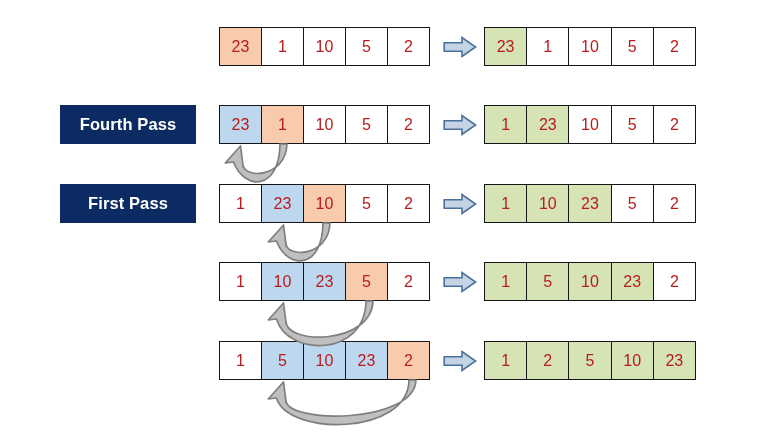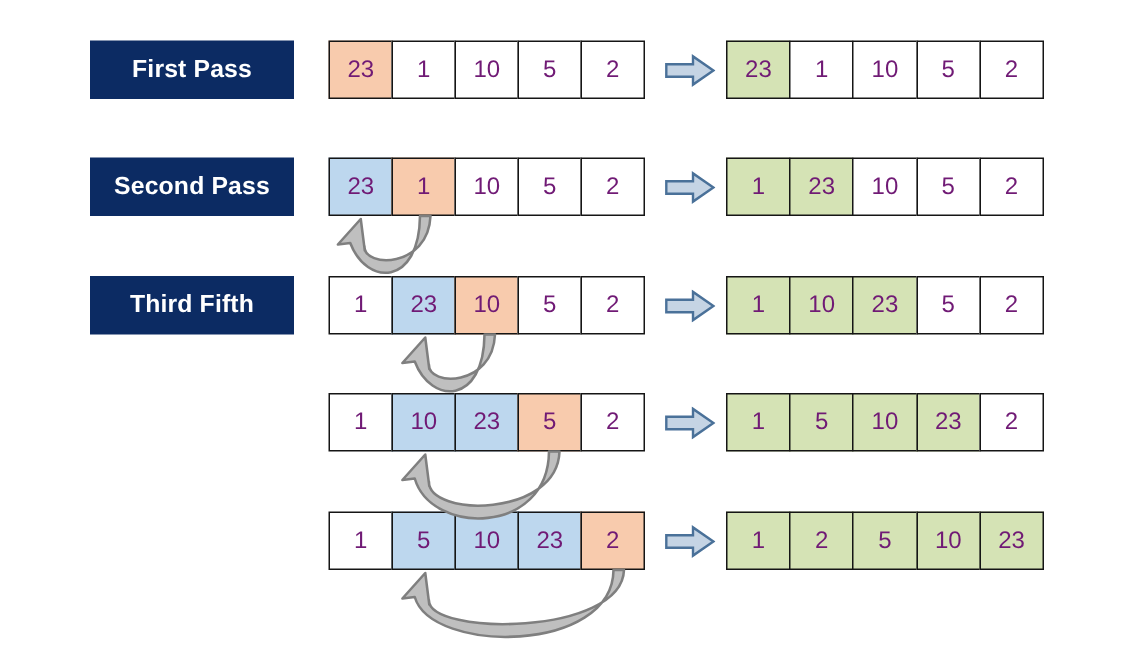--- a/index.html
+++ b/index.html
@@ -61,21 +61,21 @@
   .cell {
     width: 43px;
     height: 39px;
     box-sizing: border-box;
     border: 1px solid #151515;
     margin-left: -1px;
     display: flex;
     align-items: center;
     justify-content: center;
     font-size: 16px;
-    color: #701a75;
+    color: #b91c1c;
     background: #ffffff;
   }
   .array.right .cell { width: 43.2px; }
   .cell:first-child { margin-left: 0; }
 
   .cell.hl-orange { background: #F8CBAD; }
   .cell.hl-blue   { background: #BDD7EE; }
   .cell.hl-green  { background: #D5E3B5; }
   .cell.hl-none   { background: #ffffff; }
 
@@ -96,61 +96,60 @@
     height: 434px;
     pointer-events: none;
   }
 </style>
 </head>
 <body>
 
 <div id="diagram">
   <div id="rows">
       <div class="pass-row" style="top: 27px;">
+        <div class="array left">
+          <div class="cell hl-orange">23</div>
+          <div class="cell hl-none">1</div>
+          <div class="cell hl-none">10</div>
+          <div class="cell hl-none">5</div>
+          <div class="cell hl-none">2</div>
+        </div>
+        <div class="block-arrow"><svg viewBox="0 0 34 22" width="34" height="22">
+            <path d="M1.2 6.8 H19 V1.6 L32.6 11 L19 20.4 V15.2 H1.2 Z" fill="#C5D4E4" stroke="#4A7199" stroke-width="1.6" stroke-linejoin="miter"></path>
+          </svg></div>
+        <div class="array right">
+          <div class="cell hl-green">23</div>
+          <div class="cell hl-none">1</div>
+          <div class="cell hl-none">10</div>
+          <div class="cell hl-none">5</div>
+          <div class="cell hl-none">2</div>
+        </div>
+      </div>
+      <div class="pass-row" style="top: 105px;">
+        <div class="pass-label">Fourth Pass</div>
+        <div class="array left">
+          <div class="cell hl-blue">23</div>
+          <div class="cell hl-orange">1</div>
+          <div class="cell hl-none">10</div>
+          <div class="cell hl-none">5</div>
+          <div class="cell hl-none">2</div>
+        </div>
+        <div class="block-arrow"><svg viewBox="0 0 34 22" width="34" height="22">
+            <path d="M1.2 6.8 H19 V1.6 L32.6 11 L19 20.4 V15.2 H1.2 Z" fill="#C5D4E4" stroke="#4A7199" stroke-width="1.6" stroke-linejoin="miter"></path>
+          </svg></div>
+        <div class="array right">
+          <div class="cell hl-green">1</div>
+          <div class="cell hl-green">23</div>
+          <div class="cell hl-none">10</div>
+          <div class="cell hl-none">5</div>
+          <div class="cell hl-none">2</div>
+        </div>
+      </div>
+      <div class="pass-row" style="top: 184px;">
         <div class="pass-label">First Pass</div>
-        <div class="array left">
-          <div class="cell hl-orange">23</div>
-          <div class="cell hl-none">1</div>
-          <div class="cell hl-none">10</div>
-          <div class="cell hl-none">5</div>
-          <div class="cell hl-none">2</div>
-        </div>
-        <div class="block-arrow"><svg viewBox="0 0 34 22" width="34" height="22">
-            <path d="M1.2 6.8 H19 V1.6 L32.6 11 L19 20.4 V15.2 H1.2 Z" fill="#C5D4E4" stroke="#4A7199" stroke-width="1.6" stroke-linejoin="miter"></path>
-          </svg></div>
-        <div class="array right">
-          <div class="cell hl-green">23</div>
-          <div class="cell hl-none">1</div>
-          <div class="cell hl-none">10</div>
-          <div class="cell hl-none">5</div>
-          <div class="cell hl-none">2</div>
-        </div>
-      </div>
-      <div class="pass-row" style="top: 105px;">
-        <div class="pass-label">Second Pass</div>
-        <div class="array left">
-          <div class="cell hl-blue">23</div>
-          <div class="cell hl-orange">1</div>
-          <div class="cell hl-none">10</div>
-          <div class="cell hl-none">5</div>
-          <div class="cell hl-none">2</div>
-        </div>
-        <div class="block-arrow"><svg viewBox="0 0 34 22" width="34" height="22">
-            <path d="M1.2 6.8 H19 V1.6 L32.6 11 L19 20.4 V15.2 H1.2 Z" fill="#C5D4E4" stroke="#4A7199" stroke-width="1.6" stroke-linejoin="miter"></path>
-          </svg></div>
-        <div class="array right">
-          <div class="cell hl-green">1</div>
-          <div class="cell hl-green">23</div>
-          <div class="cell hl-none">10</div>
-          <div class="cell hl-none">5</div>
-          <div class="cell hl-none">2</div>
-        </div>
-      </div>
-      <div class="pass-row" style="top: 184px;">
-        <div class="pass-label">Third Fifth</div>
         <div class="array left">
           <div class="cell hl-none">1</div>
           <div class="cell hl-blue">23</div>
           <div class="cell hl-orange">10</div>
           <div class="cell hl-none">5</div>
           <div class="cell hl-none">2</div>
         </div>
         <div class="block-arrow"><svg viewBox="0 0 34 22" width="34" height="22">
             <path d="M1.2 6.8 H19 V1.6 L32.6 11 L19 20.4 V15.2 H1.2 Z" fill="#C5D4E4" stroke="#4A7199" stroke-width="1.6" stroke-linejoin="miter"></path>
           </svg></div>

